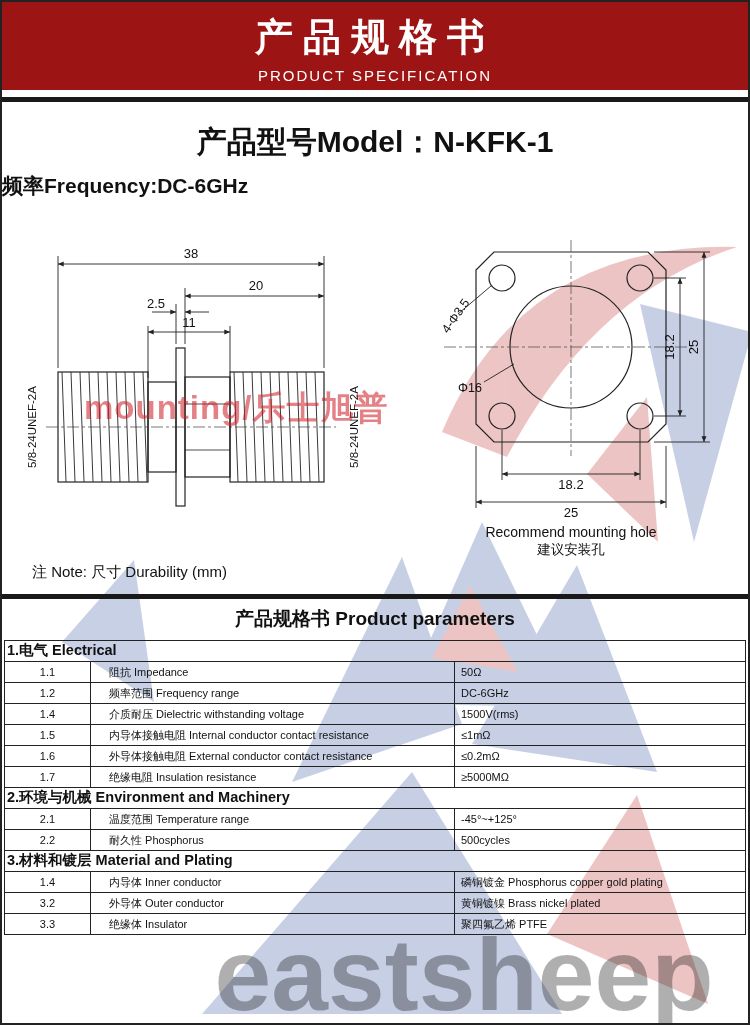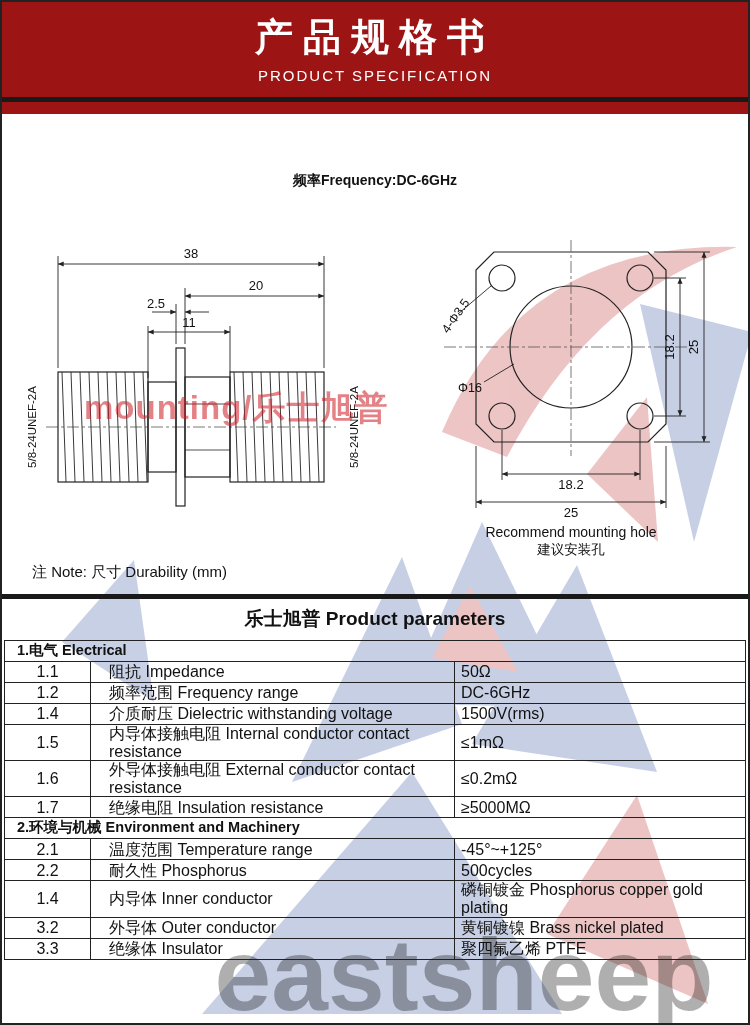--- a/index.html
+++ b/index.html
@@ -13,56 +13,56 @@
   
   .wm-logo { position:absolute; top:0; left:0; z-index:0; pointer-events:none; }
   .wm-red-text {
     position:absolute; z-index:2; top:384px; left:82px;
     font-size:33px; font-weight:600; color:rgba(205,25,35,.55);
     letter-spacing:1px; pointer-events:none; white-space:nowrap;
   }
 
   
   .banner {
-    position:absolute; top:0; left:0; right:0; height:112px; z-index:1;
+    position:absolute; top:0; left:0; right:0; height:88px; z-index:1;
     background:#9c1414; color:#fff; text-align:center;
   }
   .banner-title { padding-top:10px; font-size:38px; font-weight:bold; letter-spacing:10px; }
   .banner-subtitle { margin-top:4px; font-size:15px; letter-spacing:2px; }
 
   .rule { position:absolute; left:0; width:100%; height:5px; background:#191919; z-index:1; }
   .rule-header { top:95px; }
   .rule-params { top:592px; }
 
   .model-line { position:absolute; top:120px; width:100%; text-align:center;
     font-size:30px; font-weight:bold; color:#111; z-index:1; }
-  .freq-line  { position:absolute; top:170px; width:100%; text-align:center;
-    font-size:14px; font-weight:bold; color:#111; z-index:1; }
+  .freq-line  { position:absolute; top:170px; width:100%; 
+    font-size:21px; font-weight:bold; color:#111; z-index:1; }
 
   .svg-left  { position:absolute; top:230px; left:14px;  z-index:1; }
   .svg-right { position:absolute; top:232px; left:426px; z-index:1; }
   svg text { fill:#111; }
   .dim-label { font-size:13px; }
   .thread-label { font-size:11.5px; }
   .caption-en { font-size:14px; }
   .caption-cn { font-size:13.5px; }
   .callout { font-size:12.5px; }
 
   .note-line { position:absolute; top:561px; left:30px; font-size:15px; color:#111; z-index:1; }
 
   .params-title { position:absolute; top:604px; width:100%; text-align:center;
     font-size:19px; font-weight:bold; color:#111; z-index:1; }
 
   .table-wrap { position:absolute; top:638px; left:2px; right:2px; z-index:1; }
   table.params { width:100%; border-collapse:collapse; background:transparent; }
-  table.params td { border:1px solid #222; font-size:16px; color:#111; height:21px; line-height:1.1; }
+  table.params td { border:1px solid #222; font-size:11px; color:#111; height:21px; line-height:1.1; }
   td.col-no { text-align:center; width:86px; }
   td.col-name { padding-left:18px; width:364px; }
   td.col-value { padding-left:6px; }
-  tr.section-row td { font-weight:bold; font-size:14.5px; padding-left:12px; }
+  tr.section-row td { font-weight:bold; font-size:14.5px; padding-left:2px; }
 
   .wm-bottom-text { font-weight:bold; }
 </style>
 </head>
 <body>
 
 <div class="page">
 
   <svg class="wm-logo" width="750" height="1025" viewBox="0 0 750 1025">
     <g opacity="0.28">
@@ -81,20 +81,23 @@
   </svg>
 
   <div class="wm-red-text">mounting/乐士旭普</div>
 
   <header class="banner">
     <div class="banner-title">产品规格书</div>
     <div class="banner-subtitle">PRODUCT SPECIFICATION</div>
   </header>
   <div class="rule rule-header"></div>
 
+  <div class="model-line">
+    <span>产品型号Model：</span><span>N-KFK-1</span>
+  </div>
   <div class="freq-line">
     <span>频率Frequency:</span><span>DC-6GHz</span>
   </div>
 
   <svg class="svg-left" width="410" height="332" viewBox="0 0 410 332">
     <defs>
       <marker id="ah1" viewBox="0 0 10 10" refX="9" refY="5" markerWidth="7" markerHeight="7" orient="auto-start-reverse">
         <path d="M0 1 L9 5 L0 9 Z" fill="#222"></path>
       </marker>
     </defs>
@@ -185,21 +188,21 @@
     <text class="dim-label" x="143" y="255" text-anchor="middle">18.2</text>
     <text class="dim-label" x="143" y="283" text-anchor="middle">25</text>
 
     <text class="caption-en" x="143" y="303" text-anchor="middle">Recommend mounting hole</text>
     <text class="caption-cn" x="143" y="320" text-anchor="middle">建议安装孔</text>
   </svg>
 
   <div class="note-line">注 Note:  尺寸 Durability (mm)</div>
 
   <div class="rule rule-params"></div>
-  <div class="params-title">乐士旭普 Product parameters</div>
+  <div class="params-title">产品规格书 Product parameters</div>
 
   <div class="table-wrap">
     <table class="params">
       <colgroup>
           <col style="width:86px">
           <col style="width:364px">
           <col>
         </colgroup>
       <tbody id="params-body">
           <tr class="section-row">
@@ -241,20 +244,23 @@
           <tr>
             <td class="col-no">2.1</td>
             <td class="col-name">温度范围 Temperature range</td>
             <td class="col-value">-45°~+125°</td>
           </tr>
           <tr>
             <td class="col-no">2.2</td>
             <td class="col-name">耐久性 Phosphorus</td>
             <td class="col-value">500cycles</td>
           </tr>
+          <tr class="section-row">
+            <td colspan="3">3.材料和镀层 Material and Plating</td>
+          </tr>
           <tr>
             <td class="col-no">1.4</td>
             <td class="col-name">内导体 Inner conductor</td>
             <td class="col-value">磷铜镀金 Phosphorus copper gold plating</td>
           </tr>
           <tr>
             <td class="col-no">3.2</td>
             <td class="col-name">外导体 Outer conductor</td>
             <td class="col-value">黄铜镀镍 Brass nickel plated</td>
           </tr>

